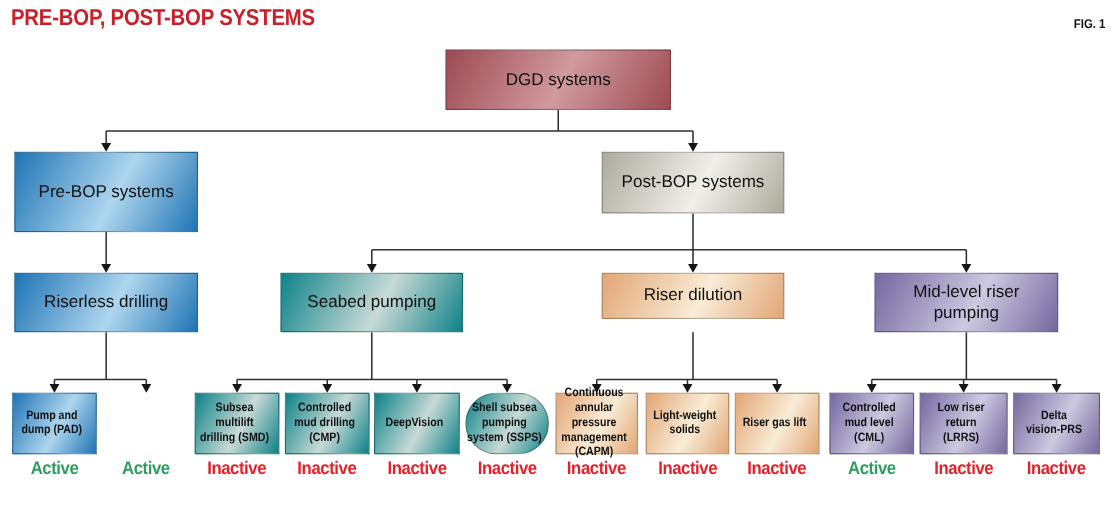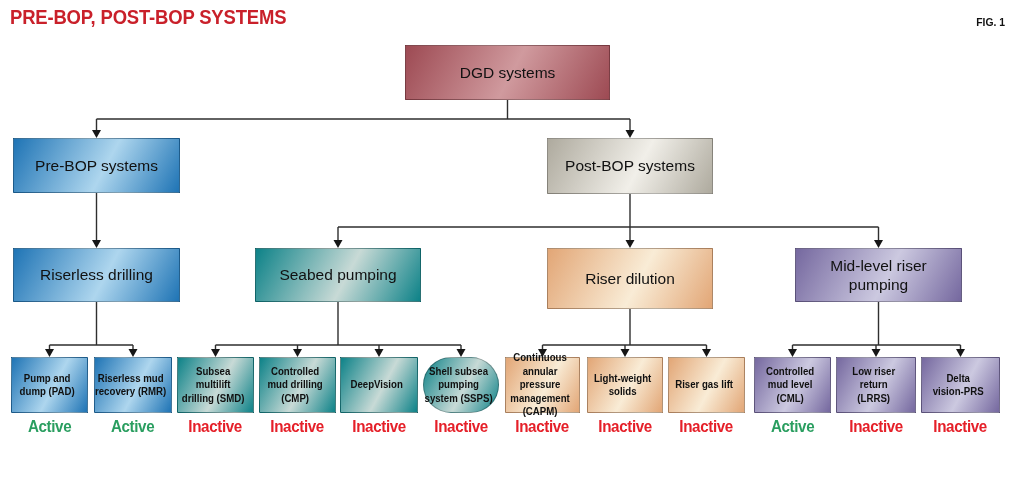--- a/index.html
+++ b/index.html
@@ -20,25 +20,25 @@
       font-size:15.5px;line-height:1.25;color:#111;}
 
   .th-red   {background:linear-gradient(118deg,#9d4a53 0%,#d09a9e 52%,#9d4a53 100%);}
   .th-blue  {background:linear-gradient(118deg,#1f74b5 0%,#aed6ee 55%,#1f74b5 100%);}
   .th-gray  {background:linear-gradient(118deg,#aeaa9e 0%,#f1efe9 55%,#aeaa9e 100%);}
   .th-teal  {background:linear-gradient(118deg,#0d8288 0%,#c8dad6 55%,#0d8288 100%);}
   .th-orange{background:linear-gradient(118deg,#e2a676 0%,#f9ecd6 55%,#e2a676 100%);}
   .th-purple{background:linear-gradient(118deg,#75689f 0%,#ccc9e0 55%,#75689f 100%);}
 
   .n-dgd     {left:405px;top:45px; width:205px;height:55px;}
-  .n-prebop  {left:13px; top:138px;width:167px;height:55px;}
+  .n-prebop  {left:13px; top:138px;width:167px;height:73px;}
   .n-postbop {left:547px;top:138px;width:166px;height:56px;}
   .n-riserless{left:13px;top:248px;width:167px;height:54px;}
   .n-seabed  {left:255px;top:248px;width:166px;height:54px;}
-  .n-dilution{left:547px;top:248px;width:166px;height:61px;}
+  .n-dilution{left:547px;top:248px;width:166px;height:42px;}
   .n-midlevel{left:795px;top:248px;width:167px;height:54px;}
 
   .leaf{position:absolute;top:357px;height:56px;display:flex;align-items:center;
         border:1px solid rgba(0,0,0,0.25);box-sizing:border-box;}
   .ll{display:block;width:114%;margin-left:-7%;text-align:center;white-space:pre-line;
       font-size:11px;font-weight:700;line-height:1.22;color:#101010;
       transform:scaleX(0.877);}
 
   .p0 {left:11px; width:77px;align-items:center;} .p1 {left:94px; width:78px;}
   .p2 {left:177px;width:77px;} .p3 {left:259px;width:77px;}
@@ -116,24 +116,20 @@
   </div>
   <div class="node th-purple n-midlevel">
     <span class="nl">Mid-level riser
 pumping</span>
   </div>
 
   <div class="leaf th-blue p0">
     <span class="ll">Pump and
 dump (PAD)</span>
   </div>
-  <div class="leaf th-blue p1">
-    <span class="ll">Riserless mud
-recovery (RMR)</span>
-  </div>
   <div class="leaf th-teal p2">
     <span class="ll">Subsea
 multilift
 drilling (SMD)</span>
   </div>
   <div class="leaf th-teal p3">
     <span class="ll">Controlled
 mud drilling
 (CMP)</span>
   </div>

